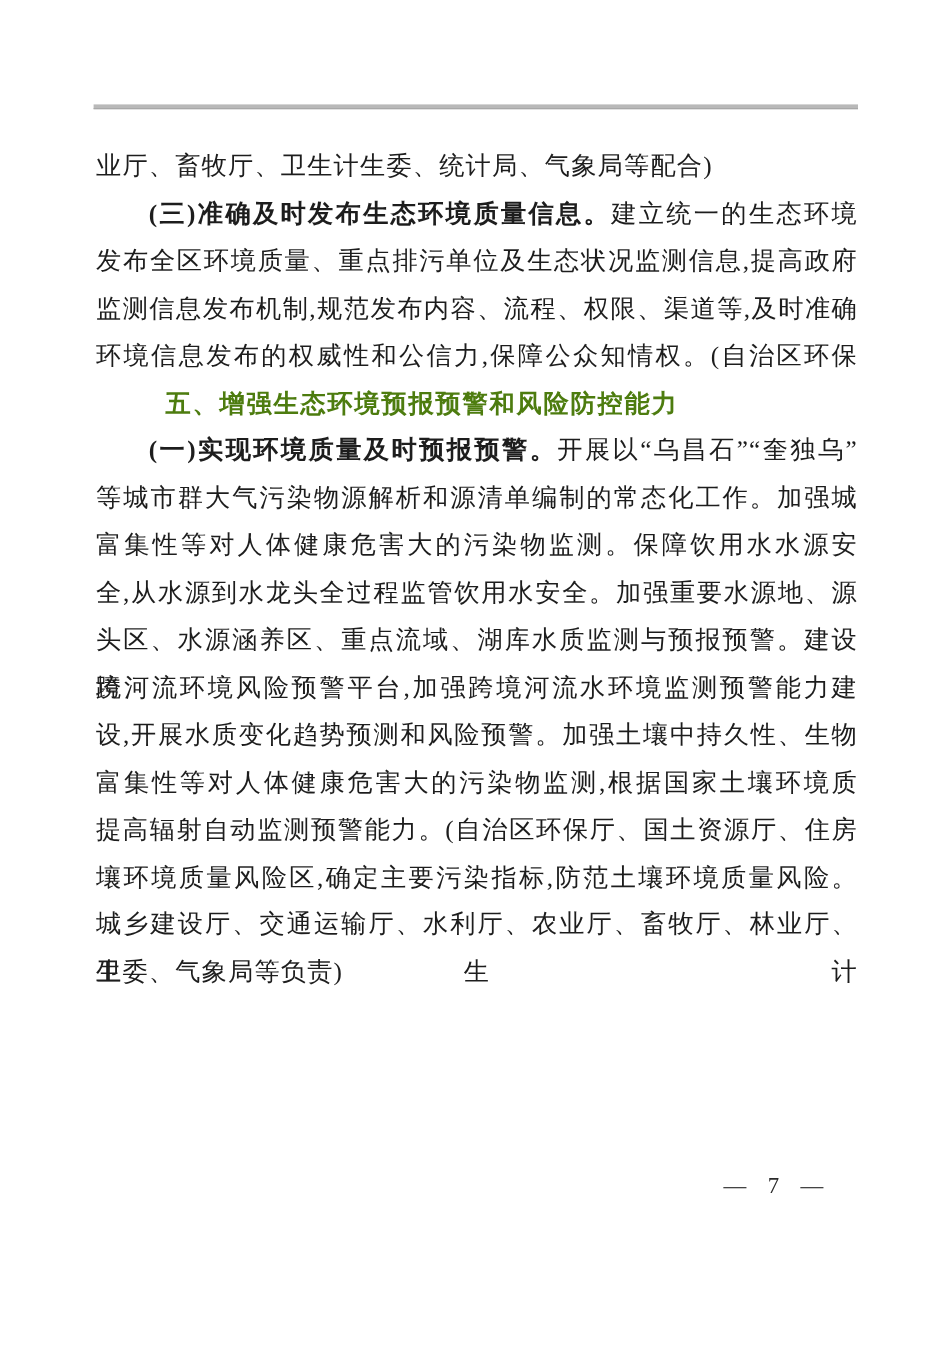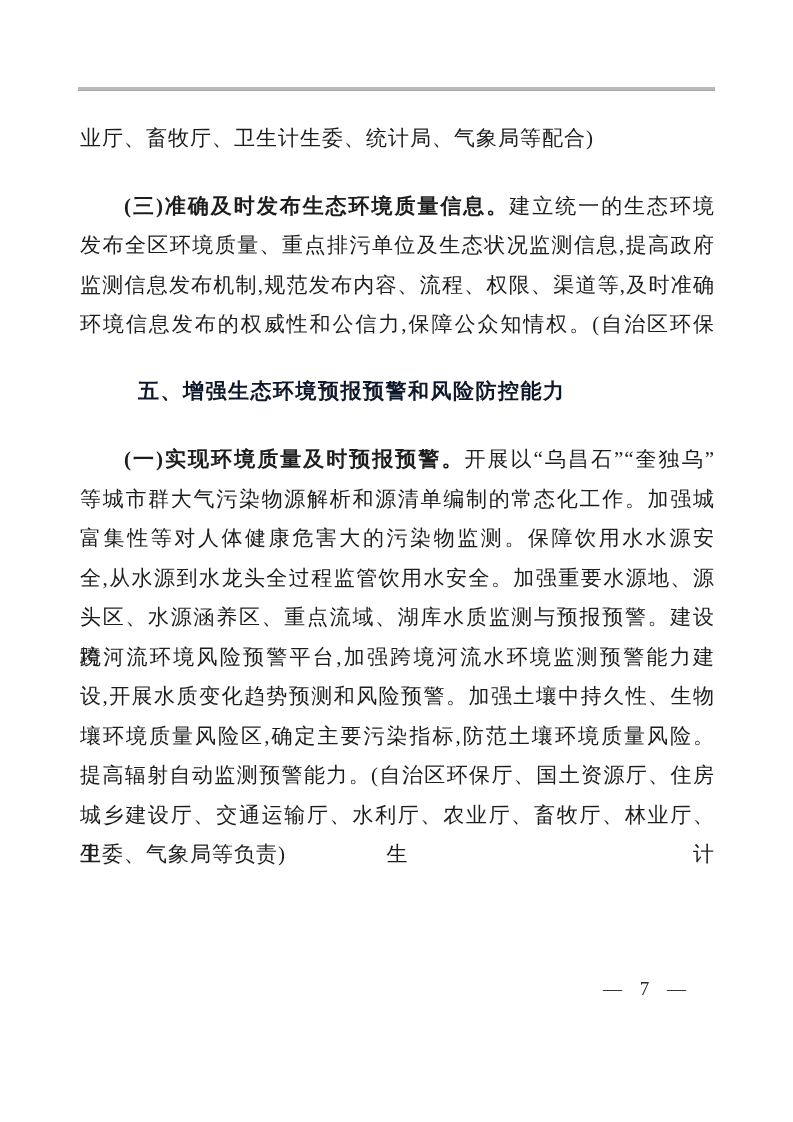--- a/index.html
+++ b/index.html
@@ -41,26 +41,25 @@
     white-space: nowrap;
     overflow: visible;
   }
   .line.just {
     white-space: normal;
     text-align: justify;
     text-align-last: justify;
   }
   .line.indent {
     text-indent: 44px;
-    margin-top: 28px;
   }
   .line.heading {
-    font-family: Liberation Mono, monospace;
+    font-family: Liberation Serif, serif;
     font-weight: bold;
-    color: #0f172a;
+    color: #4d7c0f;
     letter-spacing: 1.5px;
     text-indent: 58px;
     text-align: left;
     text-align-last: left;
   }
   .seg { font-weight: normal; }
   .seg.b { font-weight: bold; }
   .footer-page-number {
     position: absolute;
     left: 596px;
@@ -88,19 +87,20 @@
       <div class="line just"><span class="seg">监测信息发布机制,规范发布内容、流程、权限、渠道等,及时准确</span></div>
       <div class="line just"><span class="seg">环境信息发布的权威性和公信力,保障公众知情权。(自治区环保</span></div>
       <div class="line heading indent"><span class="seg b">五、增强生态环境预报预警和风险防控能力</span></div>
       <div class="line just indent"><span class="seg b">(一)实现环境质量及时预报预警。</span><span class="seg">开展以“乌昌石”“奎独乌”</span></div>
       <div class="line just"><span class="seg">等城市群大气污染物源解析和源清单编制的常态化工作。加强城</span></div>
       <div class="line just"><span class="seg">富集性等对人体健康危害大的污染物监测。保障饮用水水源安</span></div>
       <div class="line just"><span class="seg">全,从水源到水龙头全过程监管饮用水安全。加强重要水源地、源</span></div>
       <div class="line just"><span class="seg">头区、水源涵养区、重点流域、湖库水质监测与预报预警。建设跨</span></div>
       <div class="line just"><span class="seg">境河流环境风险预警平台,加强跨境河流水环境监测预警能力建</span></div>
       <div class="line just"><span class="seg">设,开展水质变化趋势预测和风险预警。加强土壤中持久性、生物</span></div>
+      <div class="line just"><span class="seg">富集性等对人体健康危害大的污染物监测,根据国家土壤环境质</span></div>
+      <div class="line just"><span class="seg">提高辐射自动监测预警能力。(自治区环保厅、国土资源厅、住房</span></div>
       <div class="line just"><span class="seg">壤环境质量风险区,确定主要污染指标,防范土壤环境质量风险。</span></div>
-      <div class="line just"><span class="seg">提高辐射自动监测预警能力。(自治区环保厅、国土资源厅、住房</span></div>
       <div class="line just"><span class="seg">城乡建设厅、交通运输厅、水利厅、农业厅、畜牧厅、林业厅、卫生计</span></div>
       <div class="line"><span class="seg">生委、气象局等负责)</span></div>
     </div>
   <div class="footer-page-number">— 7 —</div>
 </div>
 
 </body></html>

